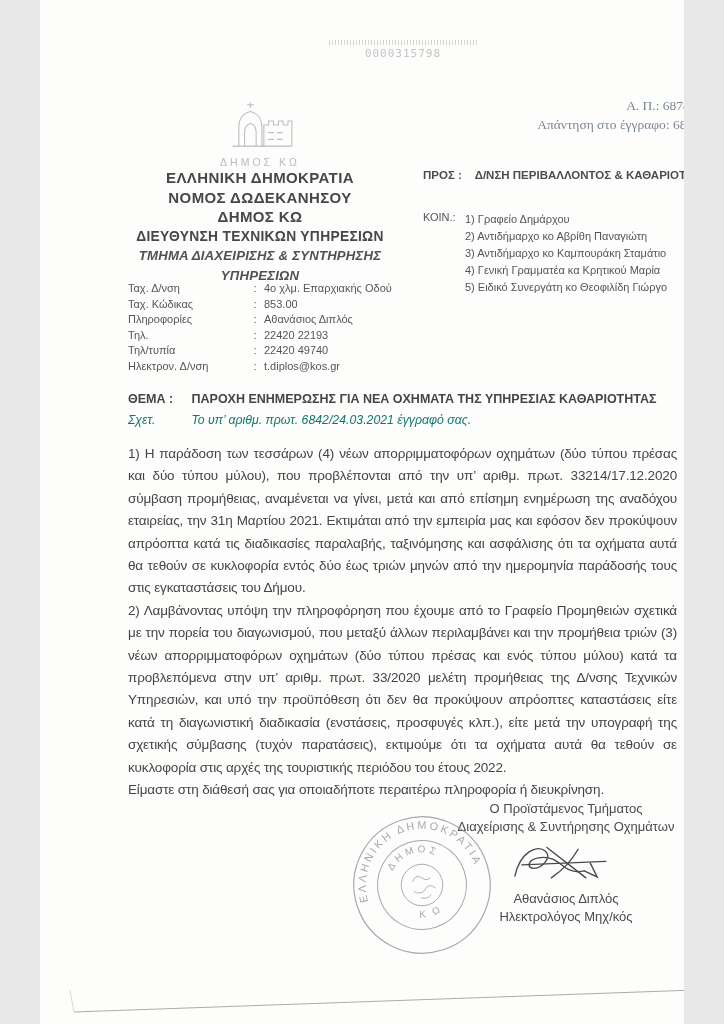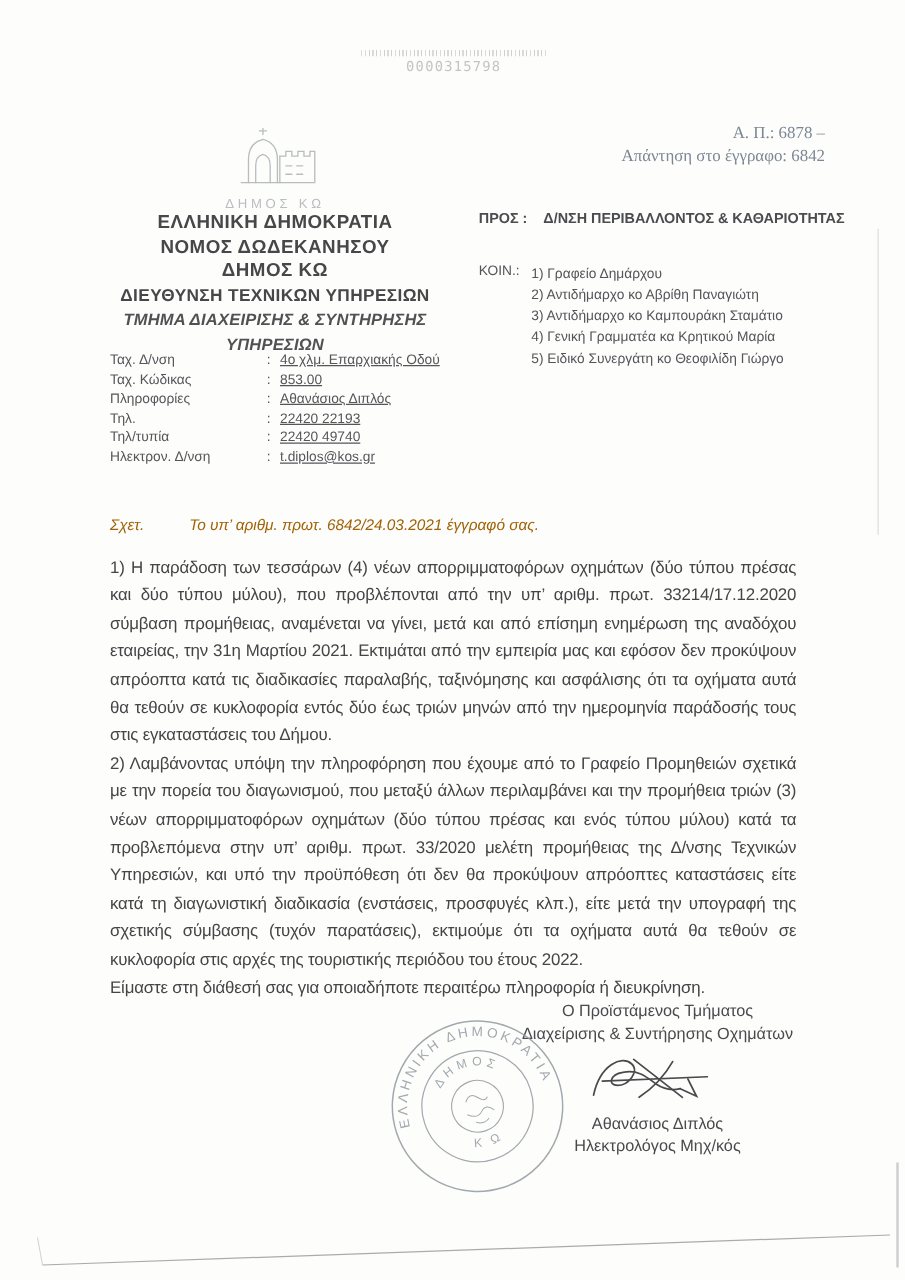--- a/index.html
+++ b/index.html
@@ -1,17 +1,17 @@
 <!DOCTYPE html>
 <html><head>
 <meta charset="utf-8">
 <style>
   html,body{margin:0;padding:0;background:#e8e8e8;}
   .page{
-    position:relative;width:724px;height:1024px;margin:0 auto;
+    position:relative;width:644px;height:1024px;margin:0 auto;
     background:#fdfdfc;overflow:hidden;
     font-family:"Liberation Sans",sans-serif;color:#47474a;
   }
   
   .scan-edge-right{position:absolute;left:702px;top:183px;width:1px;height:245px;background:#dcdfe1;}
   .scan-edge-right2{position:absolute;left:717px;top:930px;width:2px;height:84px;background:#cdd0d2;}
   .scan-bottom-svg{position:absolute;left:0;top:0;width:724px;height:1024px;pointer-events:none;}
   
   .top-stamp{position:absolute;left:278px;top:40px;width:170px;text-align:center;}
   .dot-line{height:5px;width:148px;margin:0 auto 2px auto;opacity:.55;
@@ -23,35 +23,35 @@
   
   .header-block{position:absolute;left:70px;top:168px;width:300px;text-align:center;line-height:19.5px;}
   .hl{font-weight:bold;font-size:15px;letter-spacing:.4px;}
   .hl4{font-weight:bold;font-size:13.8px;letter-spacing:.3px;}
   .hl-it{font-style:italic;font-weight:bold;font-size:13.2px;letter-spacing:.2px;color:#515154;}
   
   .contact-block{position:absolute;left:88px;top:281px;width:300px;font-size:11px;color:#55565a;}
   .c-row{display:flex;line-height:15.6px;}
   .c-label{width:118px;}
   .c-sep{width:18px;text-align:center;}
-  .c-val{flex:1;text-decoration:underline;}
+  .c-val{flex:1;}
   
   .ref-block{position:absolute;left:400px;top:96px;width:260px;text-align:right;
     font-family:"Liberation Serif",serif;color:#7b8795;font-size:13.5px;line-height:19px;}
   .ref-mark{color:#8a93a0;}
   
   .pros-line{position:absolute;left:383px;top:169px;width:300px;font-size:11.5px;font-weight:bold;color:#4b4c50;}
   .pros-label{margin-right:10px;text-align:center;}
   .koin-block{position:absolute;left:383px;top:211px;width:300px;font-size:11px;color:#54555a;}
   .koin-label{position:absolute;left:0;top:0;}
   .koin-items{margin-left:42px;line-height:17px;}
   
   .subject-line{position:absolute;left:88px;top:392px;width:560px;font-size:12.5px;font-weight:bold;color:#454548;}
   .subject-label{display:inline-block;width:60px;}
-  .rel-line{position:absolute;left:88px;top:413px;width:560px;font-size:12.3px;color:#a16207;}
+  .rel-line{position:absolute;left:88px;top:413px;width:560px;font-size:12.3px;color:#0f766e;}
   .rel-label{display:inline-block;width:60px;font-style:italic;}
   .rel-val{font-style:italic;}
   
   .body-block{position:absolute;left:88px;top:443px;width:549px;
     font-size:13.5px;line-height:22.4px;letter-spacing:-.15px;text-align:justify;color:#454548;}
   .body-block p{margin:0;}
   .p-intro{text-indent:42px;}
   
   .sig-block{position:absolute;left:402px;top:800px;width:248px;text-align:center;font-size:13px;color:#4a4a4e;line-height:18px;}
   .sig-svg{display:block;margin:2px auto 0 auto;}
@@ -147,20 +147,24 @@
     <span class="koin-label">ΚΟΙΝ.:</span>
     <div class="koin-items">
       <div>1) Γραφείο Δημάρχου</div>
       <div>2) Αντιδήμαρχο κο Αβρίθη Παναγιώτη</div>
       <div>3) Αντιδήμαρχο κο Καμπουράκη Σταμάτιο</div>
       <div>4) Γενική Γραμματέα κα Κρητικού Μαρία</div>
       <div>5) Ειδικό Συνεργάτη κο Θεοφιλίδη Γιώργο</div>
     </div>
   </div>
 
+  <div class="subject-line">
+    <span class="subject-label">ΘΕΜΑ :</span>
+    <span>ΠΑΡΟΧΗ ΕΝΗΜΕΡΩΣΗΣ ΓΙΑ ΝΕΑ ΟΧΗΜΑΤΑ ΤΗΣ ΥΠΗΡΕΣΙΑΣ ΚΑΘΑΡΙΟΤΗΤΑΣ</span>
+  </div>
   <div class="rel-line">
     <span class="rel-label">Σχετ.</span>
     <span class="rel-val">Το υπ’ αριθμ. πρωτ. 6842/24.03.2021 έγγραφό σας.</span>
   </div>
 
   <div class="body-block">
     <p>1) Η παράδοση των τεσσάρων (4) νέων απορριμματοφόρων οχημάτων (δύο τύπου πρέσας και δύο τύπου μύλου), που προβλέπονται από την υπ’ αριθμ. πρωτ. 33214/17.12.2020 σύμβαση προμήθειας, αναμένεται να γίνει, μετά και από επίσημη ενημέρωση της αναδόχου εταιρείας, την 31η Μαρτίου 2021. Εκτιμάται από την εμπειρία μας και εφόσον δεν προκύψουν απρόοπτα κατά τις διαδικασίες παραλαβής, ταξινόμησης και ασφάλισης ότι τα οχήματα αυτά θα τεθούν σε κυκλοφορία εντός δύο έως τριών μηνών από την ημερομηνία παράδοσής τους στις εγκαταστάσεις του Δήμου.</p>
     <p>2) Λαμβάνοντας υπόψη την πληροφόρηση που έχουμε από το Γραφείο Προμηθειών σχετικά με την πορεία του διαγωνισμού, που μεταξύ άλλων περιλαμβάνει και την προμήθεια τριών (3) νέων απορριμματοφόρων οχημάτων (δύο τύπου πρέσας και ενός τύπου μύλου) κατά τα προβλεπόμενα στην υπ’ αριθμ. πρωτ. 33/2020 μελέτη προμήθειας της Δ/νσης Τεχνικών Υπηρεσιών, και υπό την προϋπόθεση ότι δεν θα προκύψουν απρόοπτες καταστάσεις είτε κατά τη διαγωνιστική διαδικασία (ενστάσεις, προσφυγές κλπ.), είτε μετά την υπογραφή της σχετικής σύμβασης (τυχόν παρατάσεις), εκτιμούμε ότι τα οχήματα αυτά θα τεθούν σε κυκλοφορία στις αρχές της τουριστικής περιόδου του έτους 2022.</p>
     <p>Είμαστε στη διάθεσή σας για οποιαδήποτε περαιτέρω πληροφορία ή διευκρίνηση.</p>
   </div>

